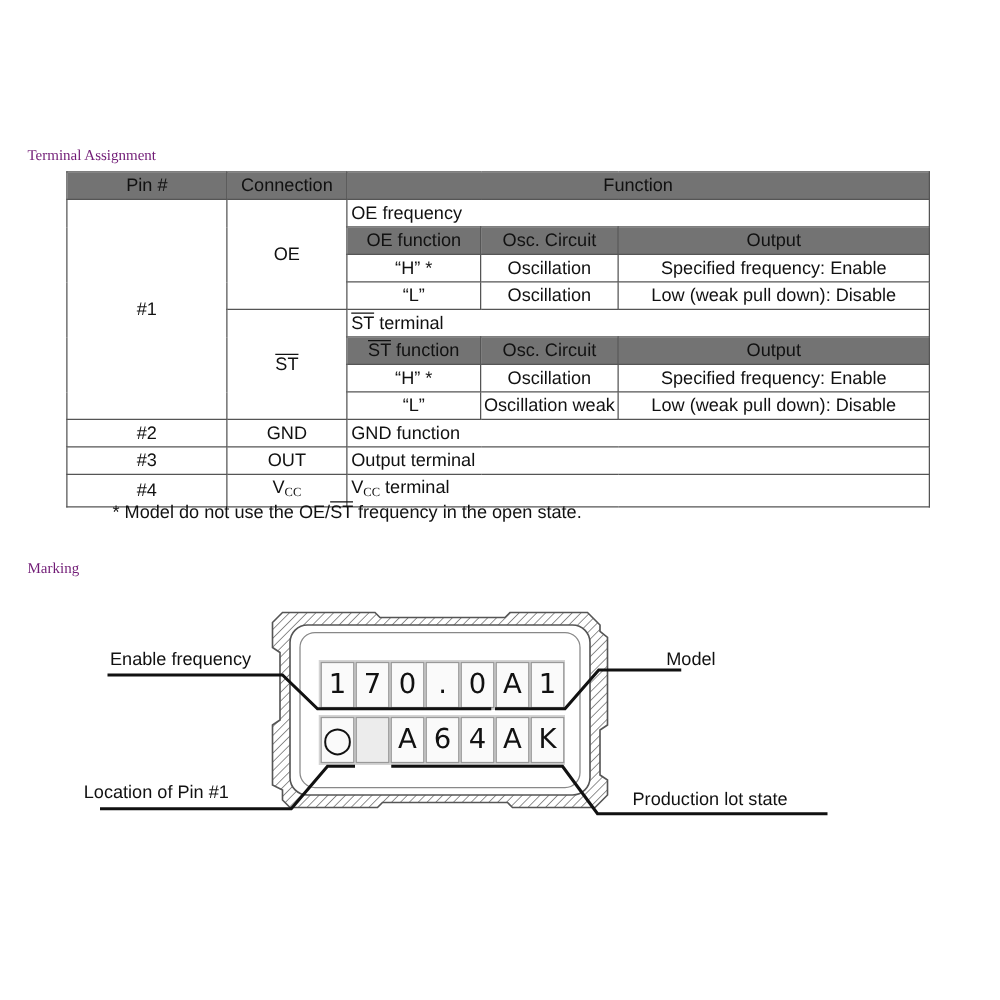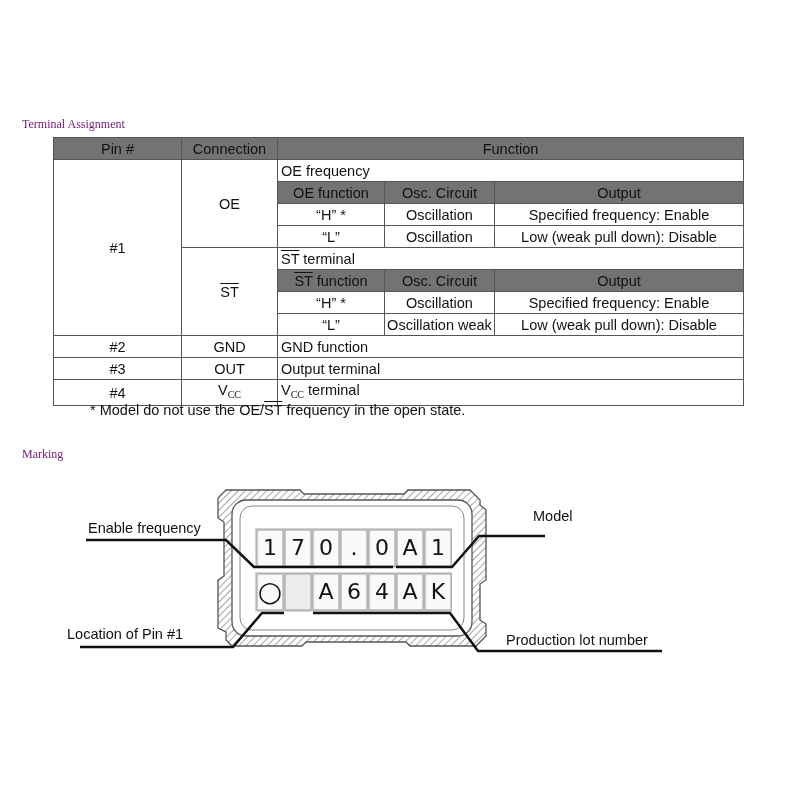--- a/index.html
+++ b/index.html
@@ -153,15 +153,15 @@
   <span class="cell" style="position:absolute;left:0;width:26px;top:1px;text-align:center;font-size:28px;">○</span>
   <span class="cell" style="position:absolute;left:28px;width:26px;top:5px;text-align:center;font-size:22px;"></span>
   <span class="cell" style="position:absolute;left:56px;width:26px;top:5px;text-align:center;font-size:22px;">A</span>
   <span class="cell" style="position:absolute;left:84px;width:26px;top:5px;text-align:center;font-size:22px;">6</span>
   <span class="cell" style="position:absolute;left:112px;width:26px;top:5px;text-align:center;font-size:22px;">4</span>
   <span class="cell" style="position:absolute;left:140px;width:26px;top:5px;text-align:center;font-size:22px;">A</span>
   <span class="cell" style="position:absolute;left:168px;width:26px;top:5px;text-align:center;font-size:22px;">K</span>
 </div>
 
 <div style="position:absolute;left:88px;top:520px;font-size:14.5px;">Enable frequency</div>
-<div style="position:absolute;left:533px;top:508px;font-size:14.5px;">Model</div>
+<div style="position:absolute;left:533px;top:520px;font-size:14.5px;">Model</div>
 <div style="position:absolute;left:67px;top:626px;font-size:14.5px;">Location of Pin #1</div>
-<div style="position:absolute;left:506px;top:632px;font-size:14.5px;">Production lot number</div>
+<div style="position:absolute;left:506px;top:632px;font-size:14.5px;">Production lot state</div>
 
 </body></html>

